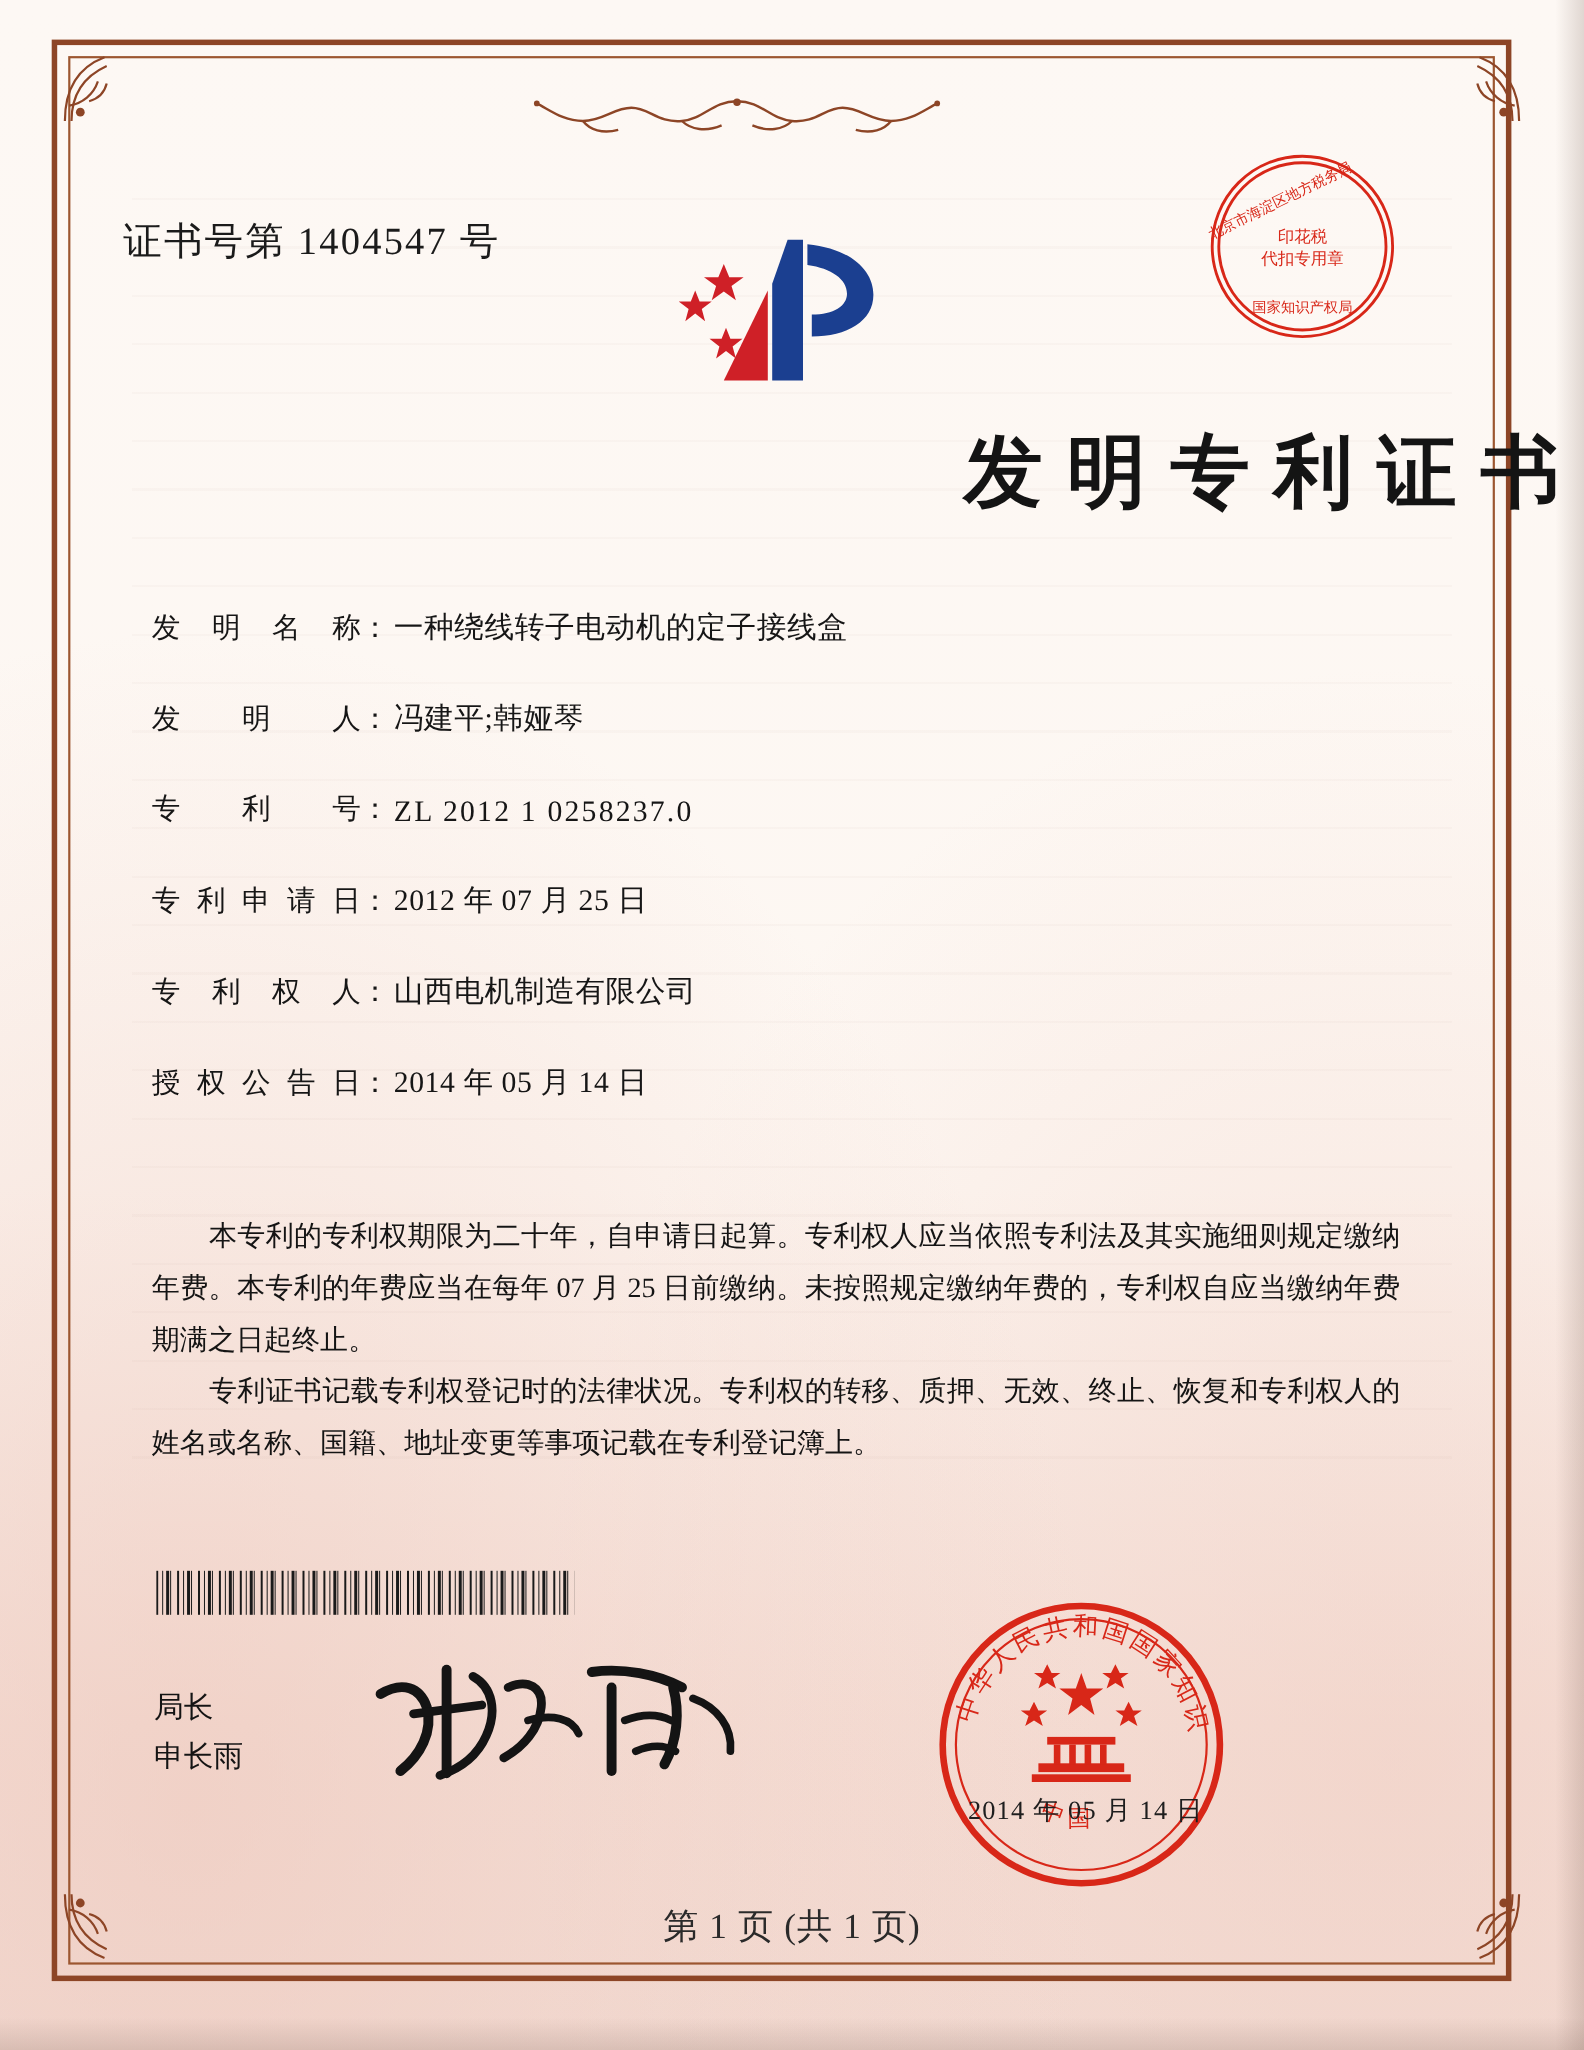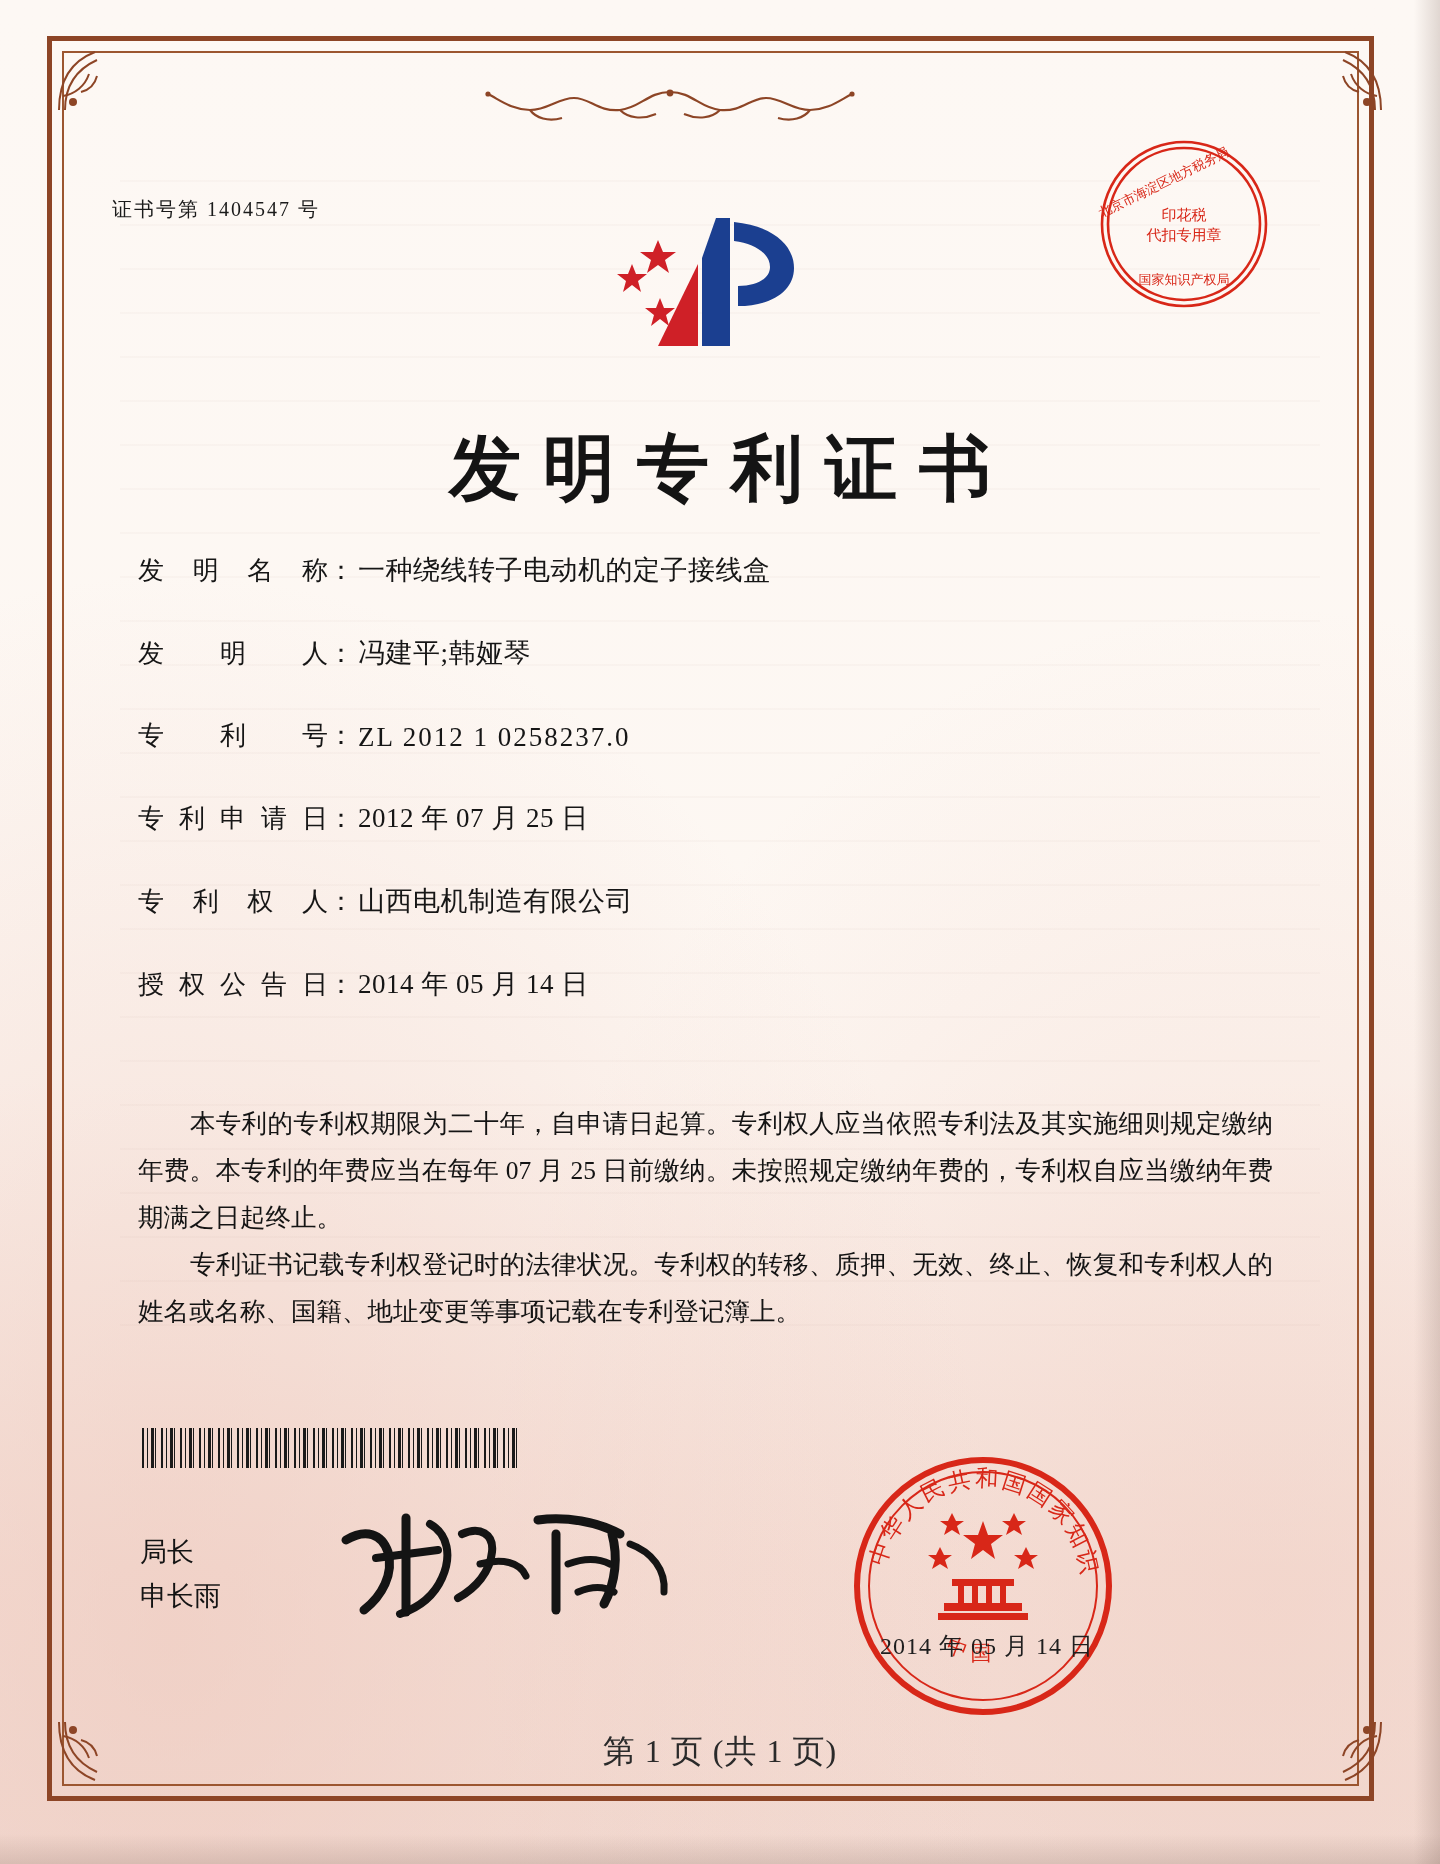--- a/index.html
+++ b/index.html
@@ -68,46 +68,45 @@
     left: 470px; top: 84px;
     width: 400px; height: 46px;
     color: #8d4526;
   }
   .top-ornament svg { width: 100%; height: 100%; display: block; }
 
   
   .cert-no {
     position: absolute;
     left: 112px; top: 196px;
-    font-size: 20px;
+    font-size: 35px;
     letter-spacing: 2px;
     color: #1b1b1b;
     white-space: nowrap;
   }
 
   
   .logo {
     position: absolute;
     left: 598px; top: 212px;
     width: 230px; height: 140px;
   }
   .logo svg { width: 100%; height: 100%; display: block; }
 
   
   .main-title {
     position: absolute;
     left: 0; right: 0; top: 382px;
-    text-align: center;
+    text-align: right;
     font-size: 72px;
     letter-spacing: 22px;
     color: #141414;
     font-weight: 700;
     font-family: "DejaVu Serif", "Liberation Serif", serif;
     text-indent: 22px;
-    margin-top: 39px;
   }
 
   
   .fields {
     position: absolute;
     left: 138px; top: 552px;
     width: 1130px;
   }
   .field-row {
     display: flex;

